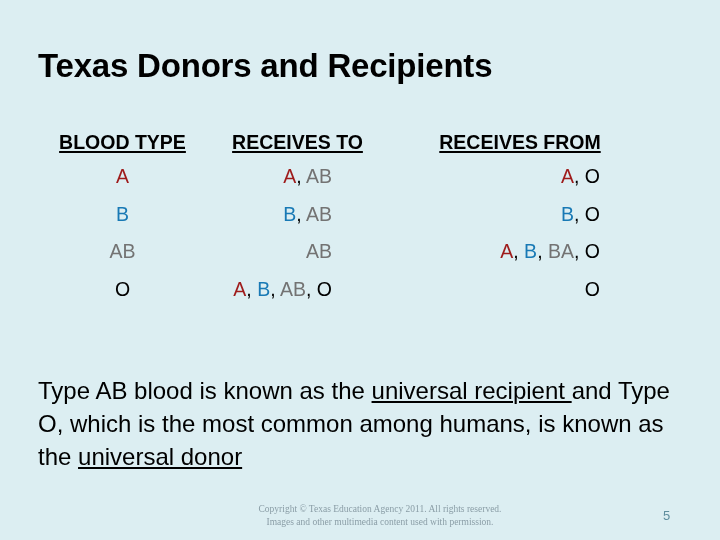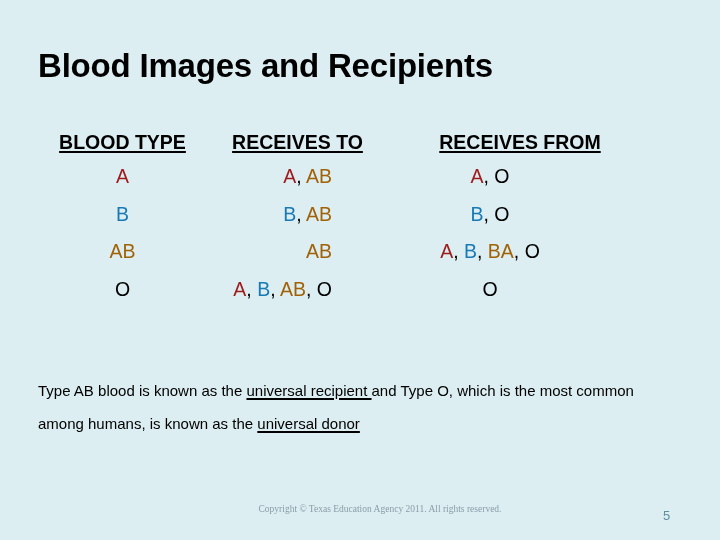--- a/index.html
+++ b/index.html
@@ -62,35 +62,35 @@
 
   .blood-table td {
     font-size: 19.5px;
     color: #000;
     padding: 9px 0 9px 0;
     white-space: nowrap;
     line-height: 1.0;
   }
   .blood-table td.v1 { text-align: center; }
   .blood-table td.v2 { text-align: right; padding-right: 48px; }
-  .blood-table td.v3 { text-align: center; padding-right: 60px; }
+  .blood-table td.v3 { text-align: right; padding-right: 60px; }
 
   .t-a  { color: #9e1b1b; }
   .t-b  { color: #1879b5; }
-  .t-ab { color: #a16207; }
+  .t-ab { color: #737373; }
   .t-o  { color: #000000; }
   .sep  { color: #000000; }
 
   
   .body-text {
     position: absolute;
     left: 38px;
     top: 374px;
     width: 640px;
-    font-size: 15px;
+    font-size: 24px;
     line-height: 33px;
     color: #000;
   }
   .body-text .u {
     text-decoration: underline;
     text-underline-offset: 2px;
     text-decoration-thickness: 1.5px;
   }
 
   
@@ -113,21 +113,21 @@
     font-size: 13px;
     color: #5f8e9e;
     font-family: "Liberation Sans", sans-serif;
   }
 </style>
 </head>
 <body>
 
 <div class="slide">
 
-  <div class="title">Blood Images and Recipients</div>
+  <div class="title">Texas Donors and Recipients</div>
 
   <table class="blood-table">
     <colgroup>
       <col class="c1">
         <col class="c2">
         <col class="c3">
     </colgroup>
     <thead>
       <tr>
         <th class="h1"><span class="hdr">BLOOD TYPE</span></th>
@@ -158,17 +158,18 @@
         </tr>
       </tbody>
   </table>
 
   <div class="body-text">
     <span>Type AB blood is known as the </span><span class="u">universal recipient </span><span> and Type O, which is the most common among humans, is known as the </span><span class="u">universal donor</span>
   </div>
 
   <div class="copyright">
     <div>Copyright © Texas Education Agency 2011. All rights reserved.</div>
+    <div>Images and other multimedia content used with permission.</div>
   </div>
 
   <div class="page-number">5</div>
 
 </div>
 
 </body></html>

